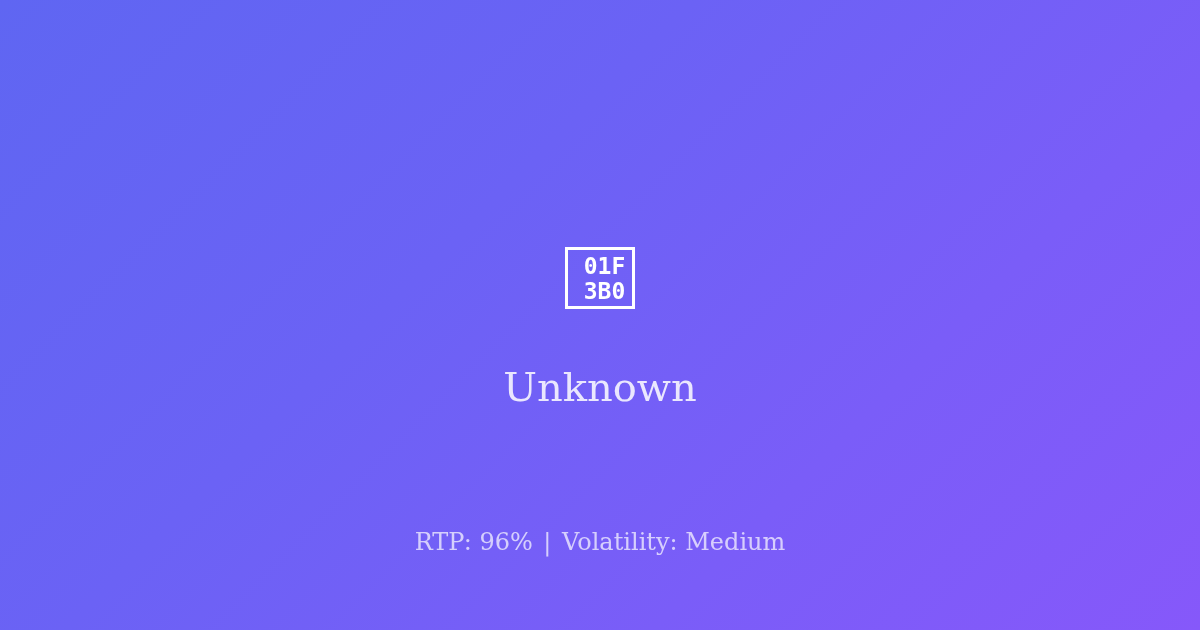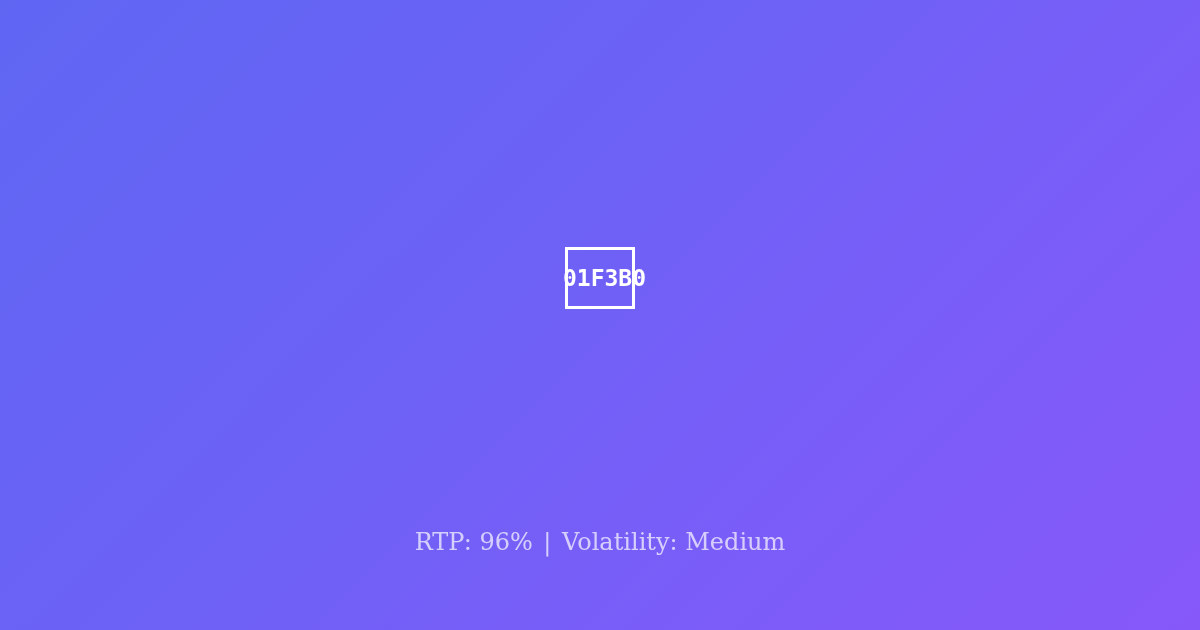--- a/index.html
+++ b/index.html
@@ -42,21 +42,21 @@
     gap: 26px;
   }
 
   
   .tofu-glyph {
     box-sizing: border-box;
     width: 70px;
     height: 62px;
     border: 3px solid #ffffff;
     display: flex;
-    flex-direction: row;
+    flex-direction: column;
     align-items: center;
     justify-content: center;
     padding: 2px 0 1px 9px;
     flex: none;
   }
 
   .tofu-glyph .hex-row {
     font-family: "DejaVu Sans Mono", "Liberation Mono", monospace;
     font-weight: 700;
     font-size: 23px;
@@ -118,20 +118,21 @@
   <div class="title-row">
 
     <div class="tofu-glyph">
       <span class="hex-row">01F</span>
       <span class="hex-row">3B0</span>
     </div>
 
 
   </div>
 
+  <div class="game-subtitle">Unknown</div>
 
   <div class="game-meta">
     <span>RTP:</span>
     <span>96%</span>
     <span class="meta-sep">|</span>
     <span>Volatility:</span>
     <span>Medium</span>
   </div>
 
 </div>

